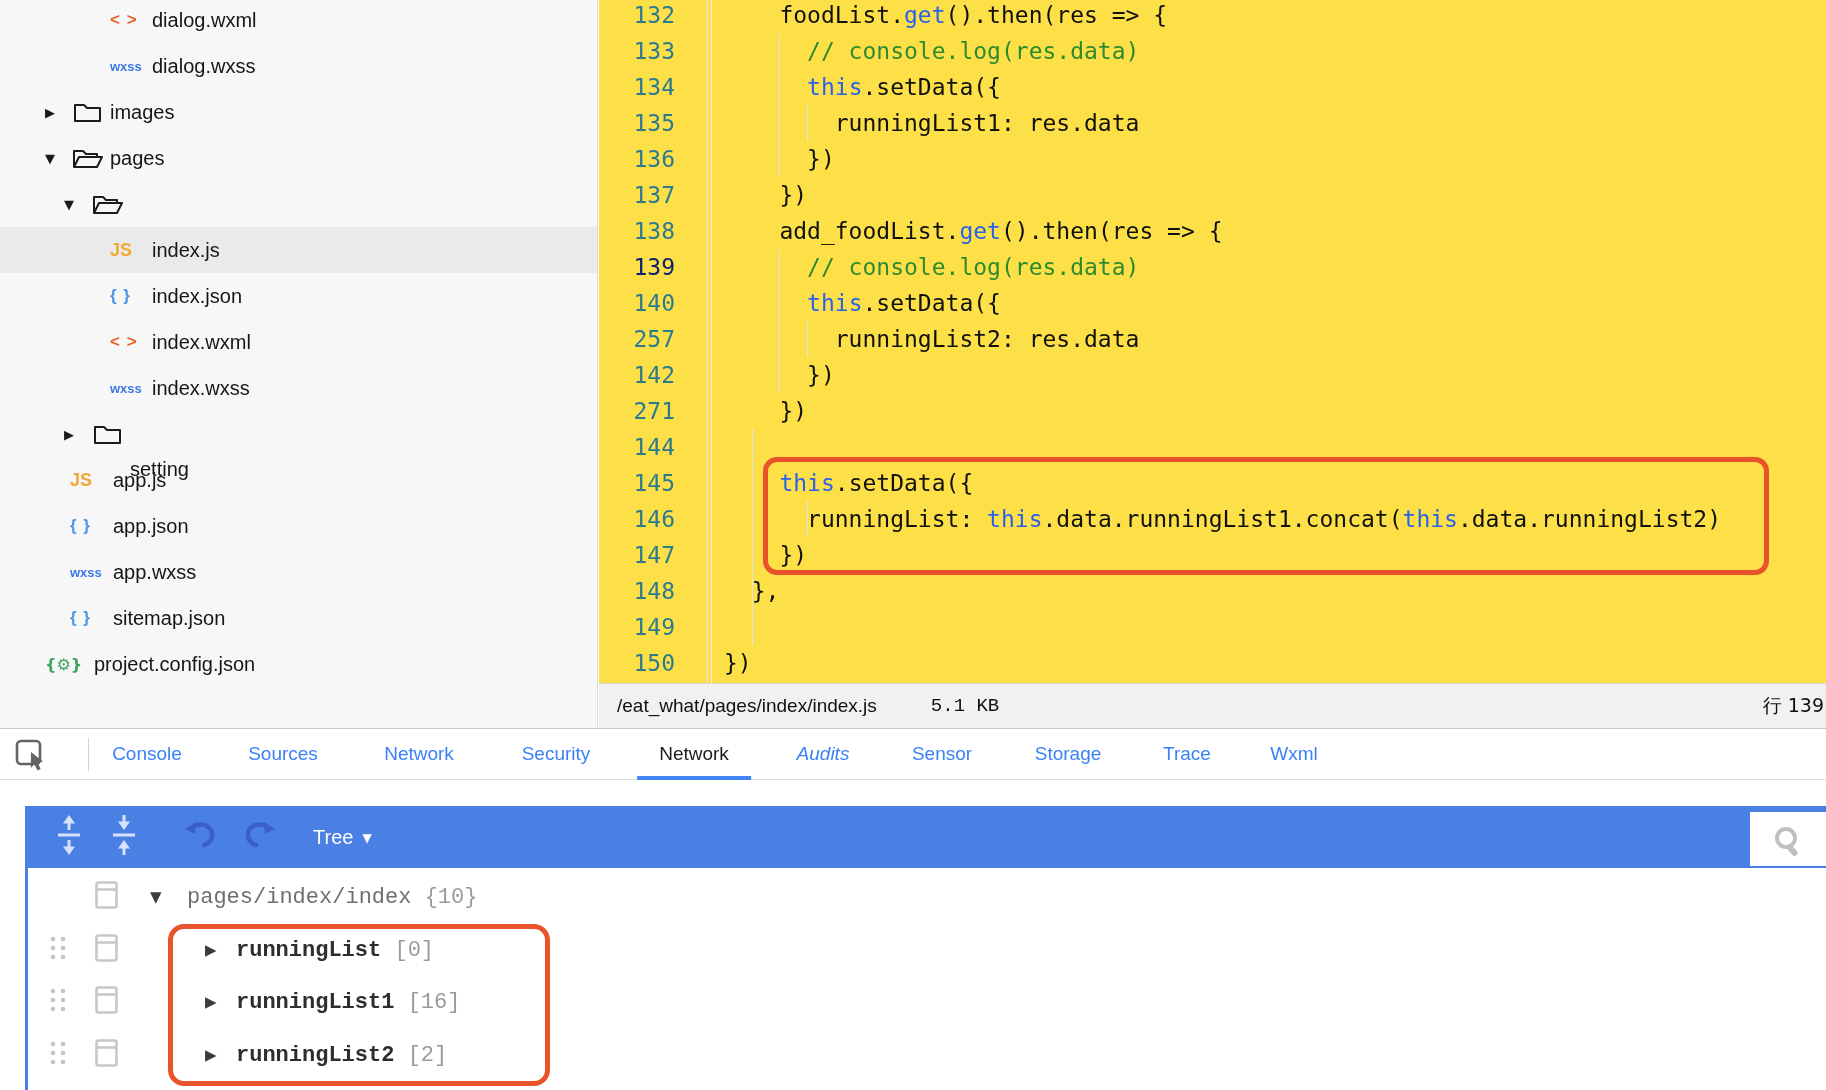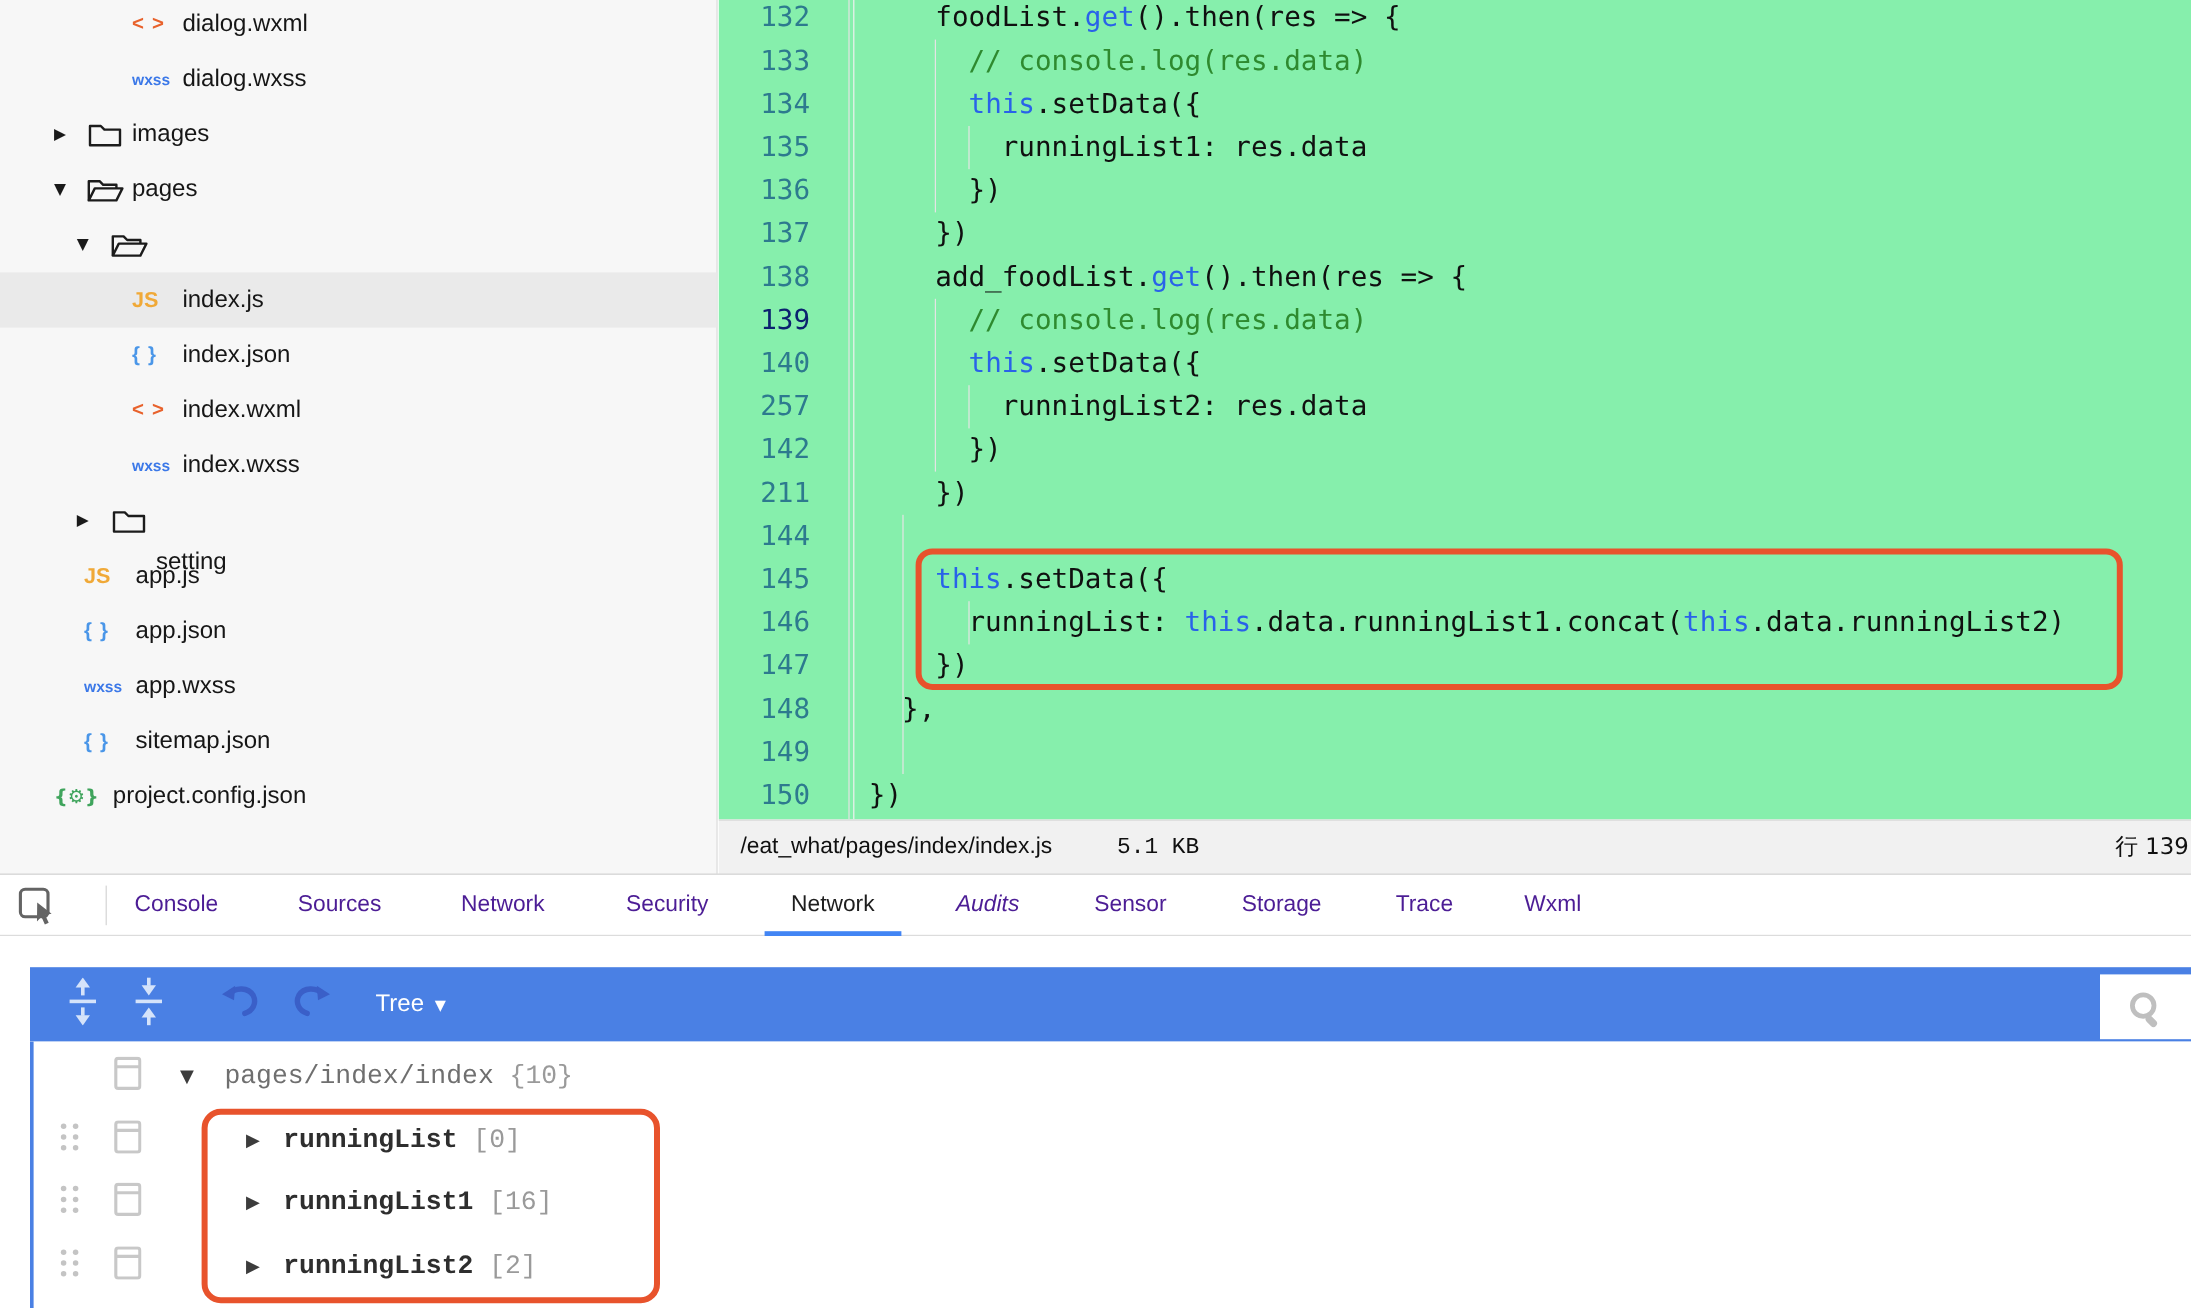--- a/index.html
+++ b/index.html
@@ -41,21 +41,21 @@
   .lay-f0  .tree-icon { left:45px; }  .lay-f0  .tree-label { left:94px; }
   .ic-wxml { color:var(--icon-orange); font-size:17px; letter-spacing:1px; }
   .ic-wxss { color:var(--icon-blue);   font-size:13px; }
   .ic-js   { color:var(--icon-yellow); font-size:18px; }
   .ic-json { color:var(--icon-blue2);  font-size:17px; letter-spacing:1px; }
   .ic-cfg  { color:var(--icon-green);  font-size:16px; font-family:"DejaVu Sans", sans-serif; }
 
   
   .editor {
     position:absolute; left:599px; top:0; width:1227px; height:683px;
-    background:#86efac; overflow:hidden;
+    background:#fde047; overflow:hidden;
     font-family:"DejaVu Sans Mono", monospace; font-size:23px;
   }
   .gutter-line { position:absolute; left:108px; top:0; bottom:0; width:1px; background:#E3E3E3; }
   .gutter-line2 { position:absolute; left:112px; top:0; bottom:0; width:1px; background:#F0F0F0; }
   .line-numbers { position:absolute; left:0; top:-3px; width:76px; text-align:right; }
   .line-numbers div { height:36px; line-height:36px; color:var(--line-number); }
   .line-numbers div.active { color:var(--line-number-active); }
   .code-lines { position:absolute; left:125px; top:-3px; right:0; }
   .code-line { height:36px; line-height:36px; white-space:pre; color:#101010; }
   .tok-k { color:var(--keyword-blue); }
@@ -80,21 +80,21 @@
   
   .tabs-divider-top { position:absolute; left:0; right:0; top:728px; height:1px; background:#C9C9C9; }
   .tabs-row {
     position:absolute; left:0; right:0; top:729px; height:51px;
     background:#fff; border-bottom:1px solid #DCDCDC;
   }
   .inspect-btn { position:absolute; left:14px; top:9px; width:34px; height:34px; }
   .tabs-vdivider { position:absolute; left:88px; top:9px; width:1px; height:33px; background:#D4D4D4; }
   .tab {
     position:absolute; top:0; height:50px; transform:translateX(-50%);
-    display:flex; align-items:center; font-size:19px; color:#4c1d95; cursor:default;
+    display:flex; align-items:center; font-size:19px; color:#3b82f6; cursor:default;
     white-space:nowrap;
   }
   .tab.active { color:#1E1E1E; }
   .tab.active .tab-underline {
     position:absolute; left:-22px; right:-22px; bottom:-1px; height:4px;
     background:var(--tab-underline);
   }
 
   
   .appdata-toolbar {
@@ -238,21 +238,21 @@
         <div>133</div>
         <div>134</div>
         <div>135</div>
         <div>136</div>
         <div>137</div>
         <div>138</div>
         <div class="active">139</div>
         <div>140</div>
         <div>257</div>
         <div>142</div>
-        <div>211</div>
+        <div>271</div>
         <div>144</div>
         <div>145</div>
         <div>146</div>
         <div>147</div>
         <div>148</div>
         <div>149</div>
         <div>150</div>
       </div>
     <div class="code-lines" id="code-lines">
         <div class="code-line"><span>    foodList.</span><span class="tok-k">get</span><span>().then(res =&gt; {</span></div>

